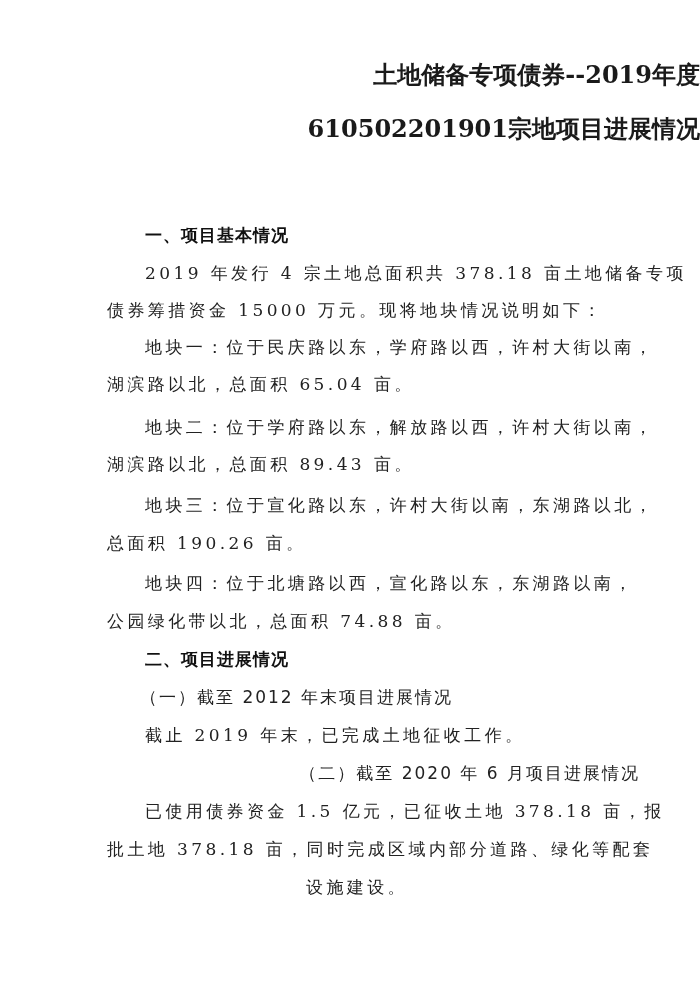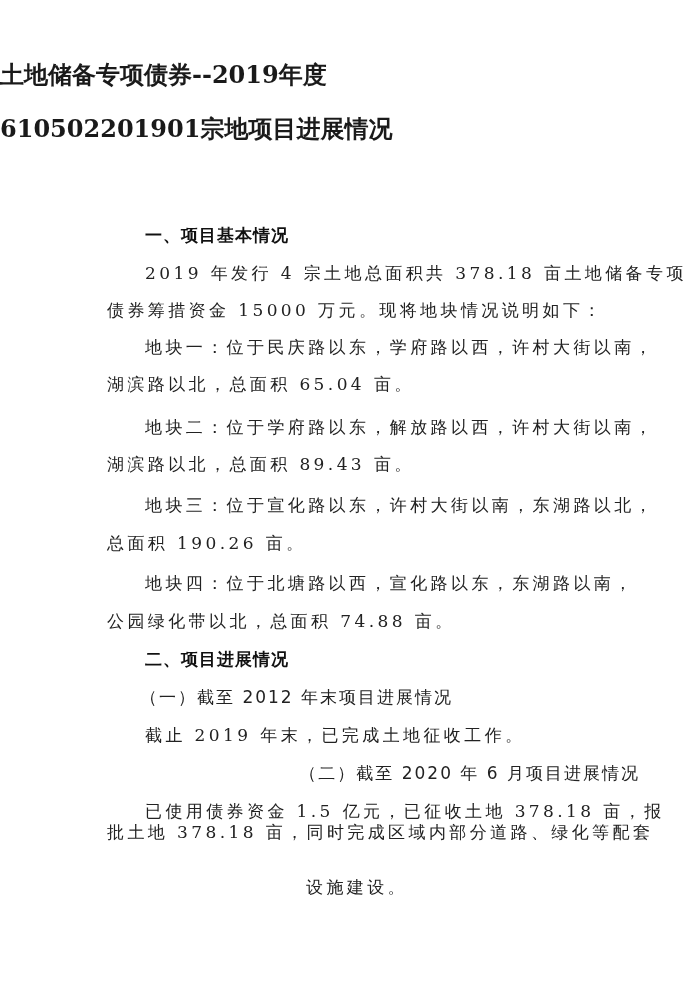--- a/index.html
+++ b/index.html
@@ -1,18 +1,18 @@
 <!DOCTYPE html>
 <html><head>
 <meta charset="utf-8">
 <style>
   html, body { margin: 0; padding: 0; background: #ffffff; }
   body { width: 700px; height: 989px; position: relative; overflow: hidden; color: #1a1a1a; }
   .title {
-    position: absolute; left: 0; width: 700px; text-align: left;
+    position: absolute; left: 0; width: 700px; text-align: right;
     font-family: "DejaVu Serif", "Liberation Serif", serif;
     font-weight: bold; font-size: 24px; letter-spacing: 0px;
   }
   .t1 { top: 59px; }
   .t2 { top: 113px; }
   .line {
     position: absolute; left: 107px; width: 500px; white-space: nowrap;
     font-family: "DejaVu Serif", "Liberation Serif", serif;
     font-size: 17px; letter-spacing: 3.4px; color: #222;
   }
@@ -41,15 +41,15 @@
   <div class="line" style="top:532px;">总面积 190.26 亩。</div>
 
   <div class="line indent" style="top:572px;">地块四：位于北塘路以西，宣化路以东，东湖路以南，</div>
   <div class="line" style="top:610px;">公园绿化带以北，总面积 74.88 亩。</div>
 
   <div class="line indent heading" style="top:648px;">二、项目进展情况</div>
   <div class="line sub" style="top:686px;">（一）截至 2012 年末项目进展情况</div>
   <div class="line indent" style="top:724px;">截止 2019 年末，已完成土地征收工作。</div>
   <div class="line sub" style="top:762px;text-align:right;">（二）截至 2020 年 6 月项目进展情况</div>
   <div class="line indent" style="top:800px;">已使用债券资金 1.5 亿元，已征收土地 378.18 亩，报</div>
-  <div class="line" style="top:821px;">批土地 378.18 亩，同时完成区域内部分道路、绿化等配套</div>
+  <div class="line" style="top:838px;">批土地 378.18 亩，同时完成区域内部分道路、绿化等配套</div>
   <div class="line" style="top:876px;text-align:center;">设施建设。</div>
 </div>
 
 </body></html>

